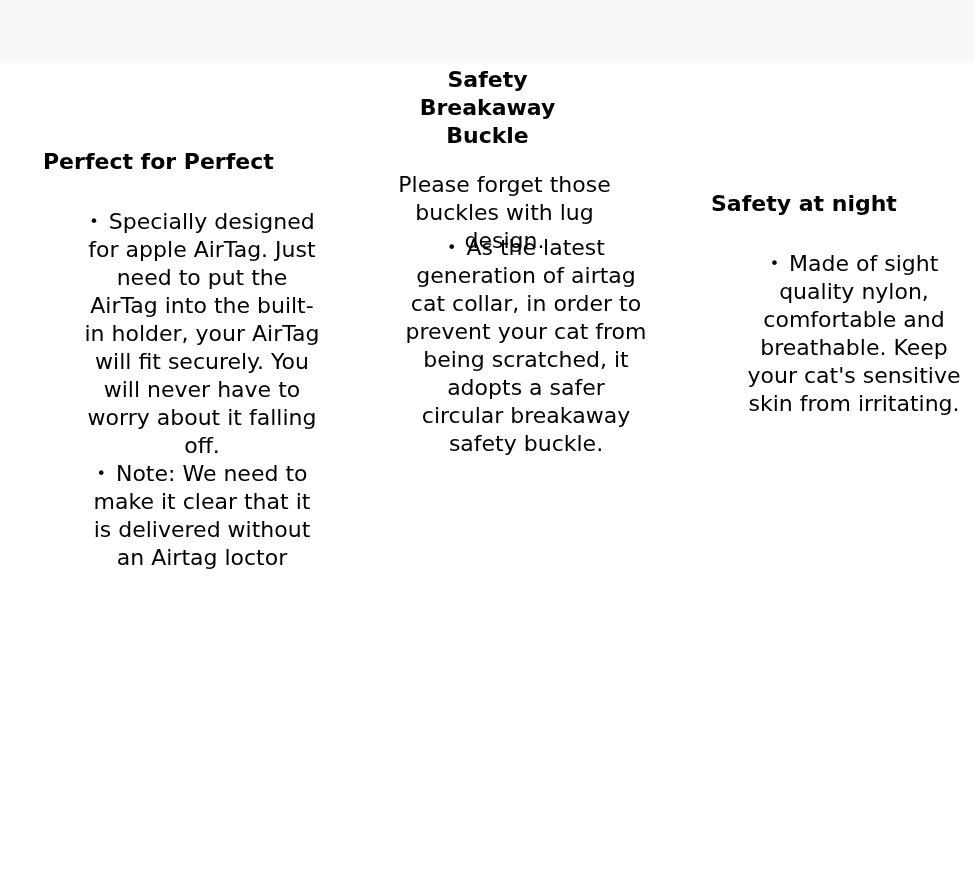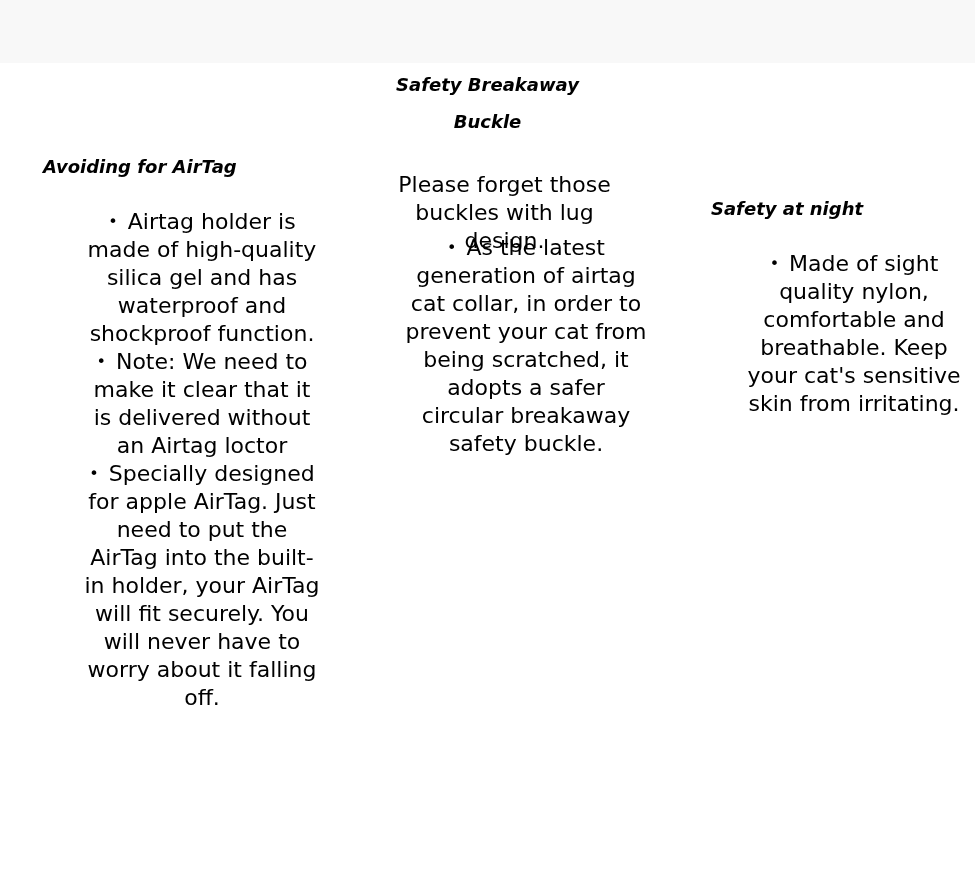--- a/index.html
+++ b/index.html
@@ -19,25 +19,24 @@
       height: 63px;
       background: #f8f8f8;
     }
     .col {
       position: absolute;
       text-align: center;
       font-size: 22px;
       line-height: 28px;
     }
     .col h3 {
-      font-size: 18px;
+      font-size: 22px;
       font-weight: bold;
       margin: 0;
-      line-height: 37px;
-      font-style: italic;
+      line-height: 28px;
     }
     .col ul {
       list-style: none;
       padding: 0;
       margin: 0;
     }
     .col li {
       margin: 0;
     }
     .col li .bullet {
@@ -64,25 +63,24 @@
     #col-right { left: 708px; top: 190px; width: 267px; }
     #col-right h3 { text-align: left; padding-left: 3px; }
     #col-right ul { position: absolute; left: 27px; top: 60px; width: 238px; }
   </style>
 </head>
 <body>
 
 <div class="topbar"></div>
 
 <section class="col" id="col-left">
-  <h3>Avoiding for AirTag</h3>
+  <h3>Perfect for Perfect</h3>
   <ul>
-    <li><span class="bullet">•</span><span>Airtag holder is made of high-quality silica gel and has waterproof and shockproof function.</span></li>
+    <li><span class="bullet">•</span><span>Specially designed for apple AirTag. Just need to put the AirTag into the built-in holder, your AirTag will fit securely. You will never have to worry about it falling off.</span></li>
     <li><span class="bullet">•</span><span>Note: We need to make it clear that it is delivered without an Airtag loctor</span></li>
-    <li><span class="bullet">•</span><span>Specially designed for apple AirTag. Just need to put the AirTag into the built-in holder, your AirTag will fit securely. You will never have to worry about it falling off.</span></li>
   </ul>
 </section>
 
 <section class="col" id="col-mid">
   <h3 style="width:305px; margin:0 auto; padding:0 45px; box-sizing:border-box;">Safety Breakaway Buckle</h3>
   <p class="sub" style="padding:0 20px; box-sizing:border-box;">Please forget those buckles with lug design.</p>
   <ul>
     <li><span class="bullet">•</span><span>As the latest generation of airtag cat collar, in order to prevent your cat from being scratched, it adopts a safer circular breakaway safety buckle.</span></li>
   </ul>
 </section>

